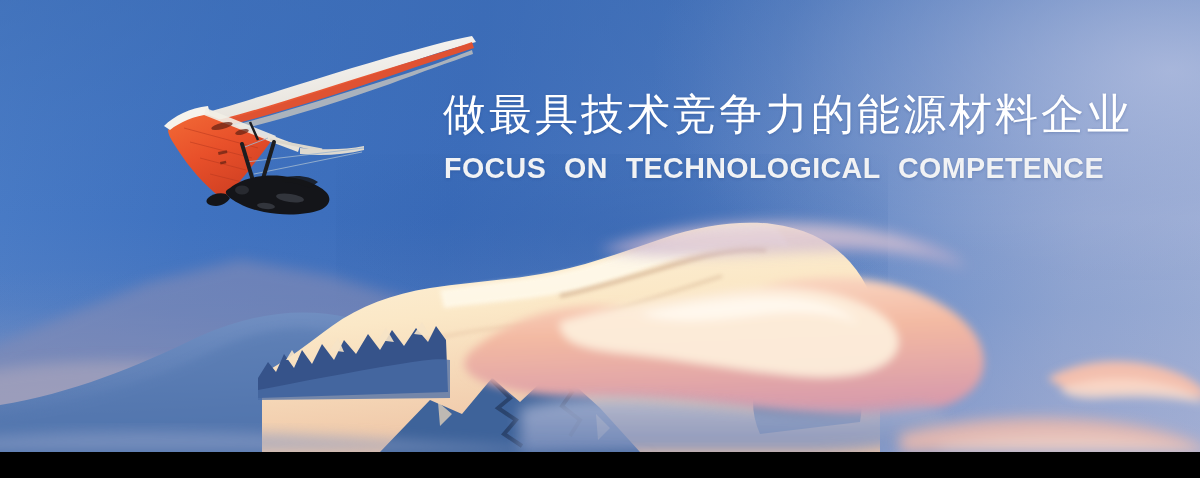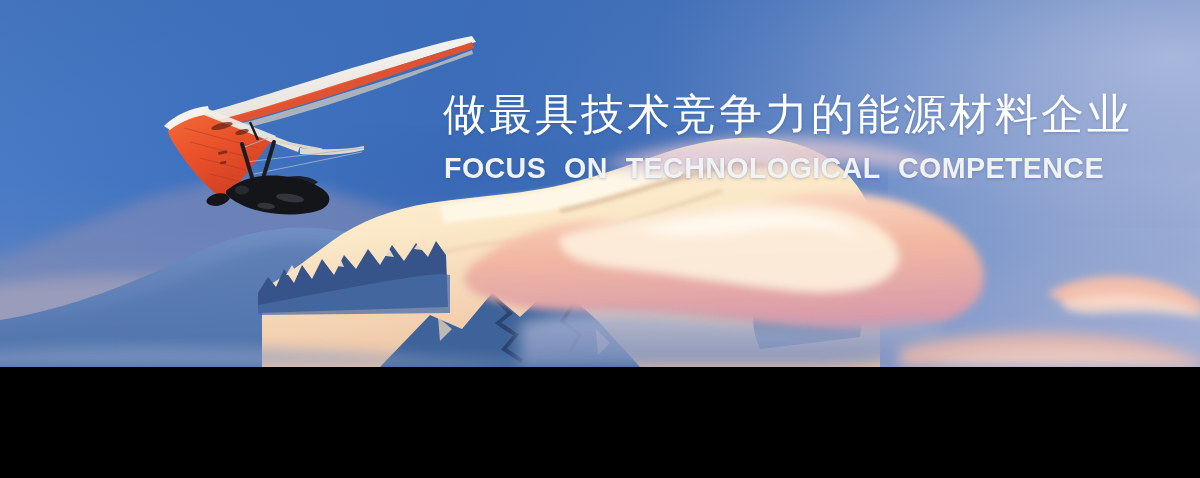--- a/index.html
+++ b/index.html
@@ -3,21 +3,21 @@
 <meta charset="utf-8">
 <style>
   html, body {
     margin: 0;
     padding: 0;
     background: #000;
   }
   #banner {
     position: relative;
     width: 1200px;
-    height: 367px;
+    height: 452px;
     overflow: hidden;
     font-family: "Liberation Sans", "DejaVu Sans", sans-serif;
     background: #be185d;
   }
 
   
   .sky-base {
     position: absolute;
     inset: 0;
     background:

